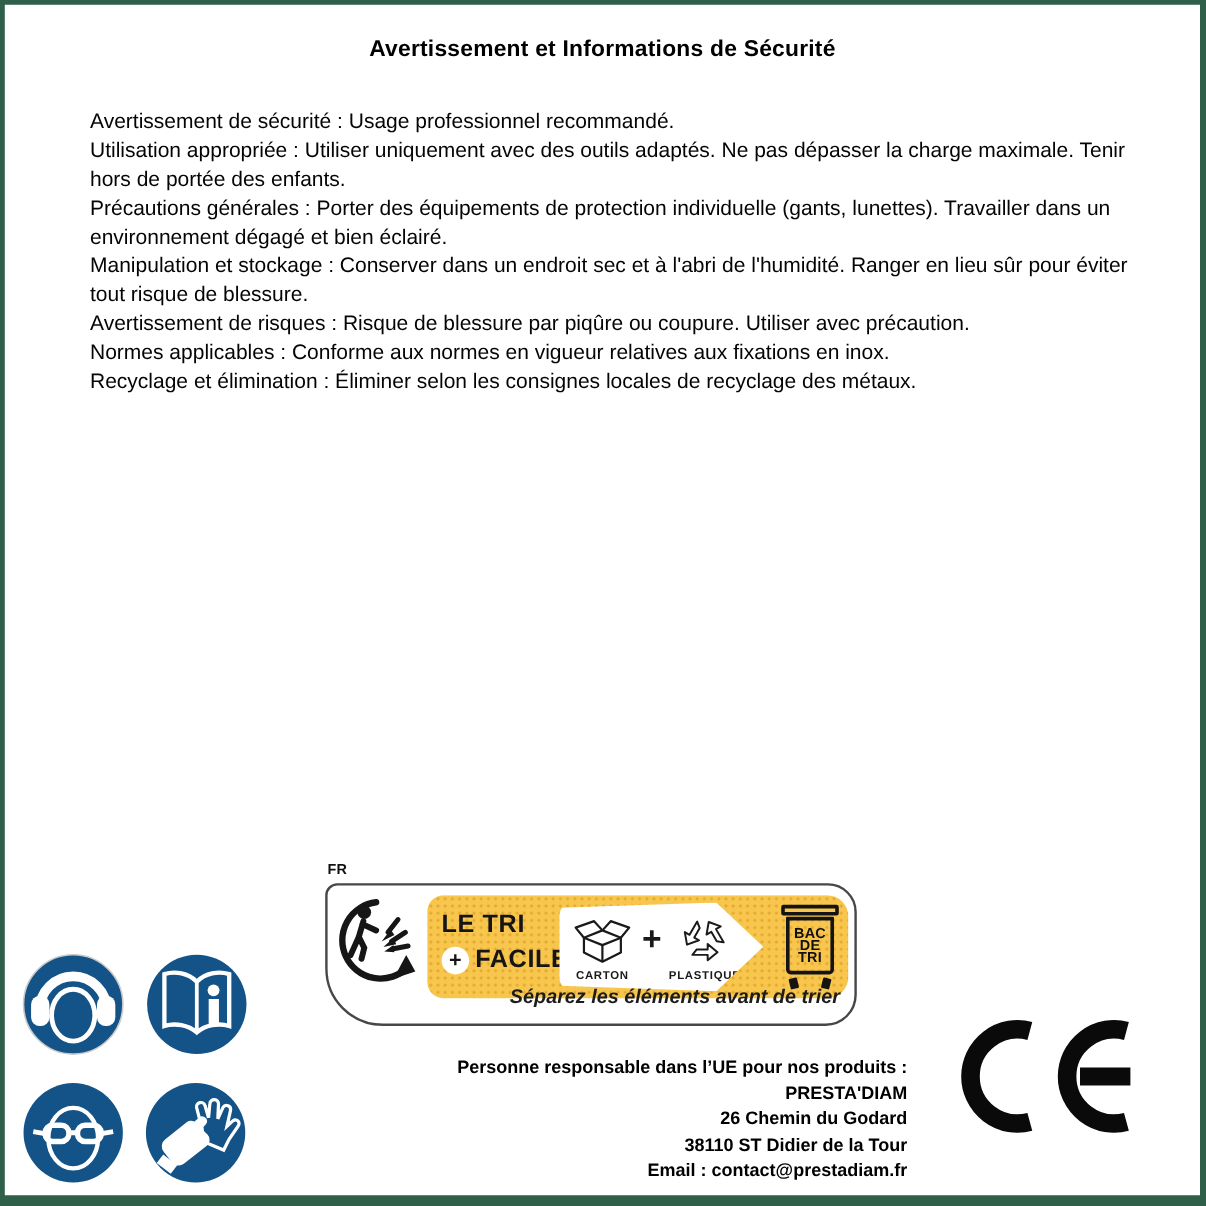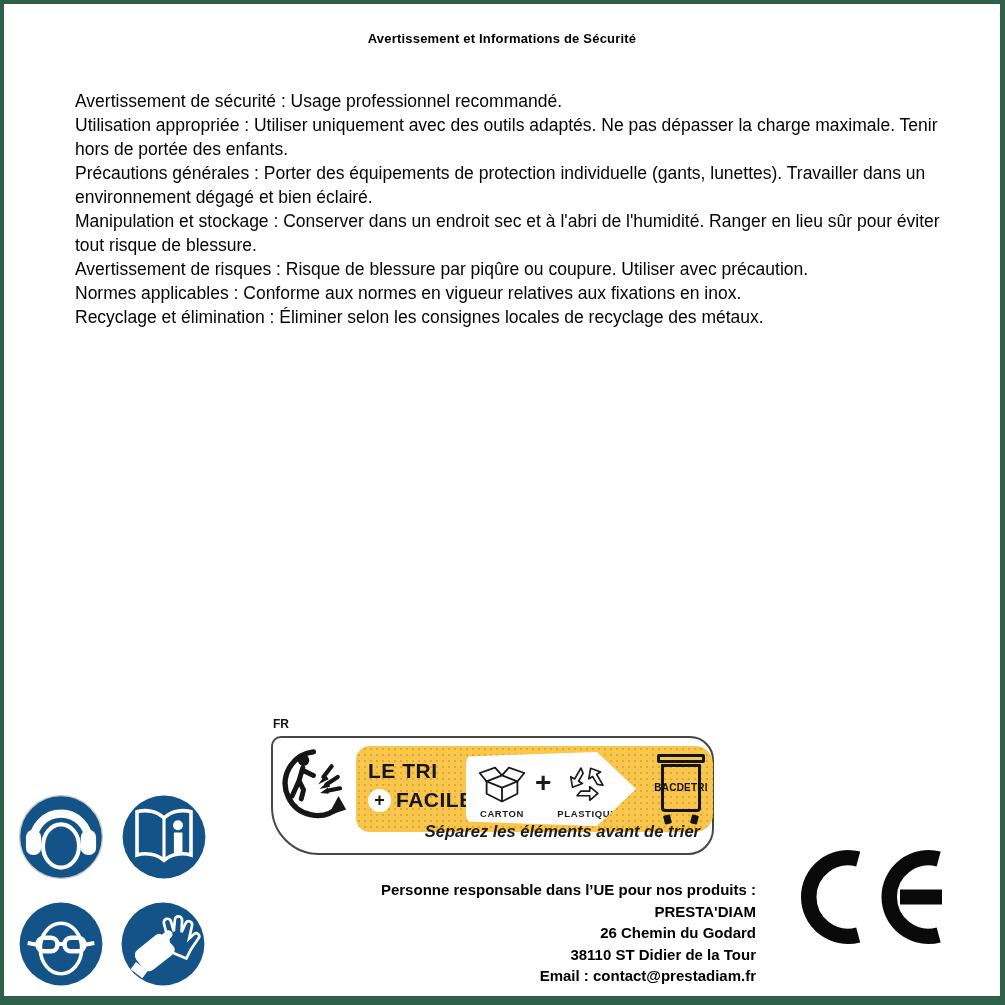--- a/index.html
+++ b/index.html
@@ -11,40 +11,39 @@
   html,body{margin:0;padding:0;background:#fff;}
   .page{
     position:relative;width:1005px;height:1005px;box-sizing:border-box;
     background:#fff;border:4px solid var(--green);
     border-right-width:5px;border-bottom-width:9px;
     font-family:"Liberation Sans","DejaVu Sans",sans-serif;color:#050505;
     overflow:hidden;
   }
   .title{
     position:absolute;top:27px;left:0;width:100%;text-align:center;
-    font-size:13px;font-weight:bold;letter-spacing:.2px;color:#000;
+    font-size:19px;font-weight:bold;letter-spacing:.2px;color:#000;
   }
   .body-block{
     position:absolute;left:71px;top:85px;width:882px;
     font-size:17.5px;line-height:24px;color:#040404;
   }
   
   .fr-tag{position:absolute;left:269px;top:713px;font-size:12px;font-weight:bold;color:#111;}
   .panel{
     position:absolute;left:267px;top:732px;width:443px;height:119px;box-sizing:border-box;
     background:#fff;border:2px solid #474747;border-radius:10px 24px 26px 48px;
   }
   .triman{position:absolute;left:7px;top:7px;}
   .band{
     position:absolute;left:83px;top:8px;width:351px;height:86px;
     background-color:var(--yellow);
     background-image:radial-gradient(circle,rgba(206,144,28,.55) 1px,rgba(0,0,0,0) 1.4px);
     background-size:6px 6px;
     border-radius:14px 18px 18px 14px;
-    padding-left:6px;
   }
   .letri{position:absolute;left:12px;top:13px;color:#151515;}
   .letri-l1{font-size:21px;font-weight:900;letter-spacing:.5px;}
   .letri-row{display:flex;align-items:center;gap:5px;margin-top:5px;}
   .plus-circle{
     width:23px;height:23px;border-radius:50%;background:#fff;
     display:flex;align-items:center;justify-content:center;
     font-size:18px;font-weight:900;color:#151515;
   }
   .letri-l2{font-size:21px;font-weight:900;letter-spacing:.5px;}
@@ -58,22 +57,22 @@
   .mat-label{font-size:9.5px;font-weight:800;letter-spacing:.6px;color:#1a1a1a;margin-top:5px;text-align:center;}
   .mat-plus{font-size:28px;font-weight:900;color:#1a1a1a;margin-top:-12px;}
   .bin{position:absolute;right:6px;top:8px;width:52px;height:70px;}
   .bin-lid{
     margin:0 auto;width:48px;height:9px;box-sizing:border-box;
     background:var(--yellow);border:3px solid #141414;border-radius:2px;
   }
   .bin-body{
     margin:1px auto 0;width:40px;height:48px;box-sizing:border-box;
     border:3.5px solid #141414;border-radius:1px 1px 4px 4px;
-    display:flex;flex-direction:row;align-items:center;justify-content:center;
-    font-size:10px;font-weight:900;line-height:10px;color:#111;letter-spacing:.2px;
+    display:flex;flex-direction:column;align-items:center;justify-content:center;
+    font-size:12px;font-weight:900;line-height:10px;color:#111;letter-spacing:.2px;
   }
   .bin-wheel{position:absolute;bottom:0;width:7px;height:9px;background:#141414;border-radius:1px;}
   .bin-wheel.left{left:9px;transform:rotate(-14deg);}
   .bin-wheel.right{right:9px;transform:rotate(14deg);}
   .separez{
     position:absolute;right:12px;top:84px;
     font-size:16.5px;font-style:italic;font-weight:600;color:#1c1c1c;white-space:nowrap;
   }
   
   .address{

